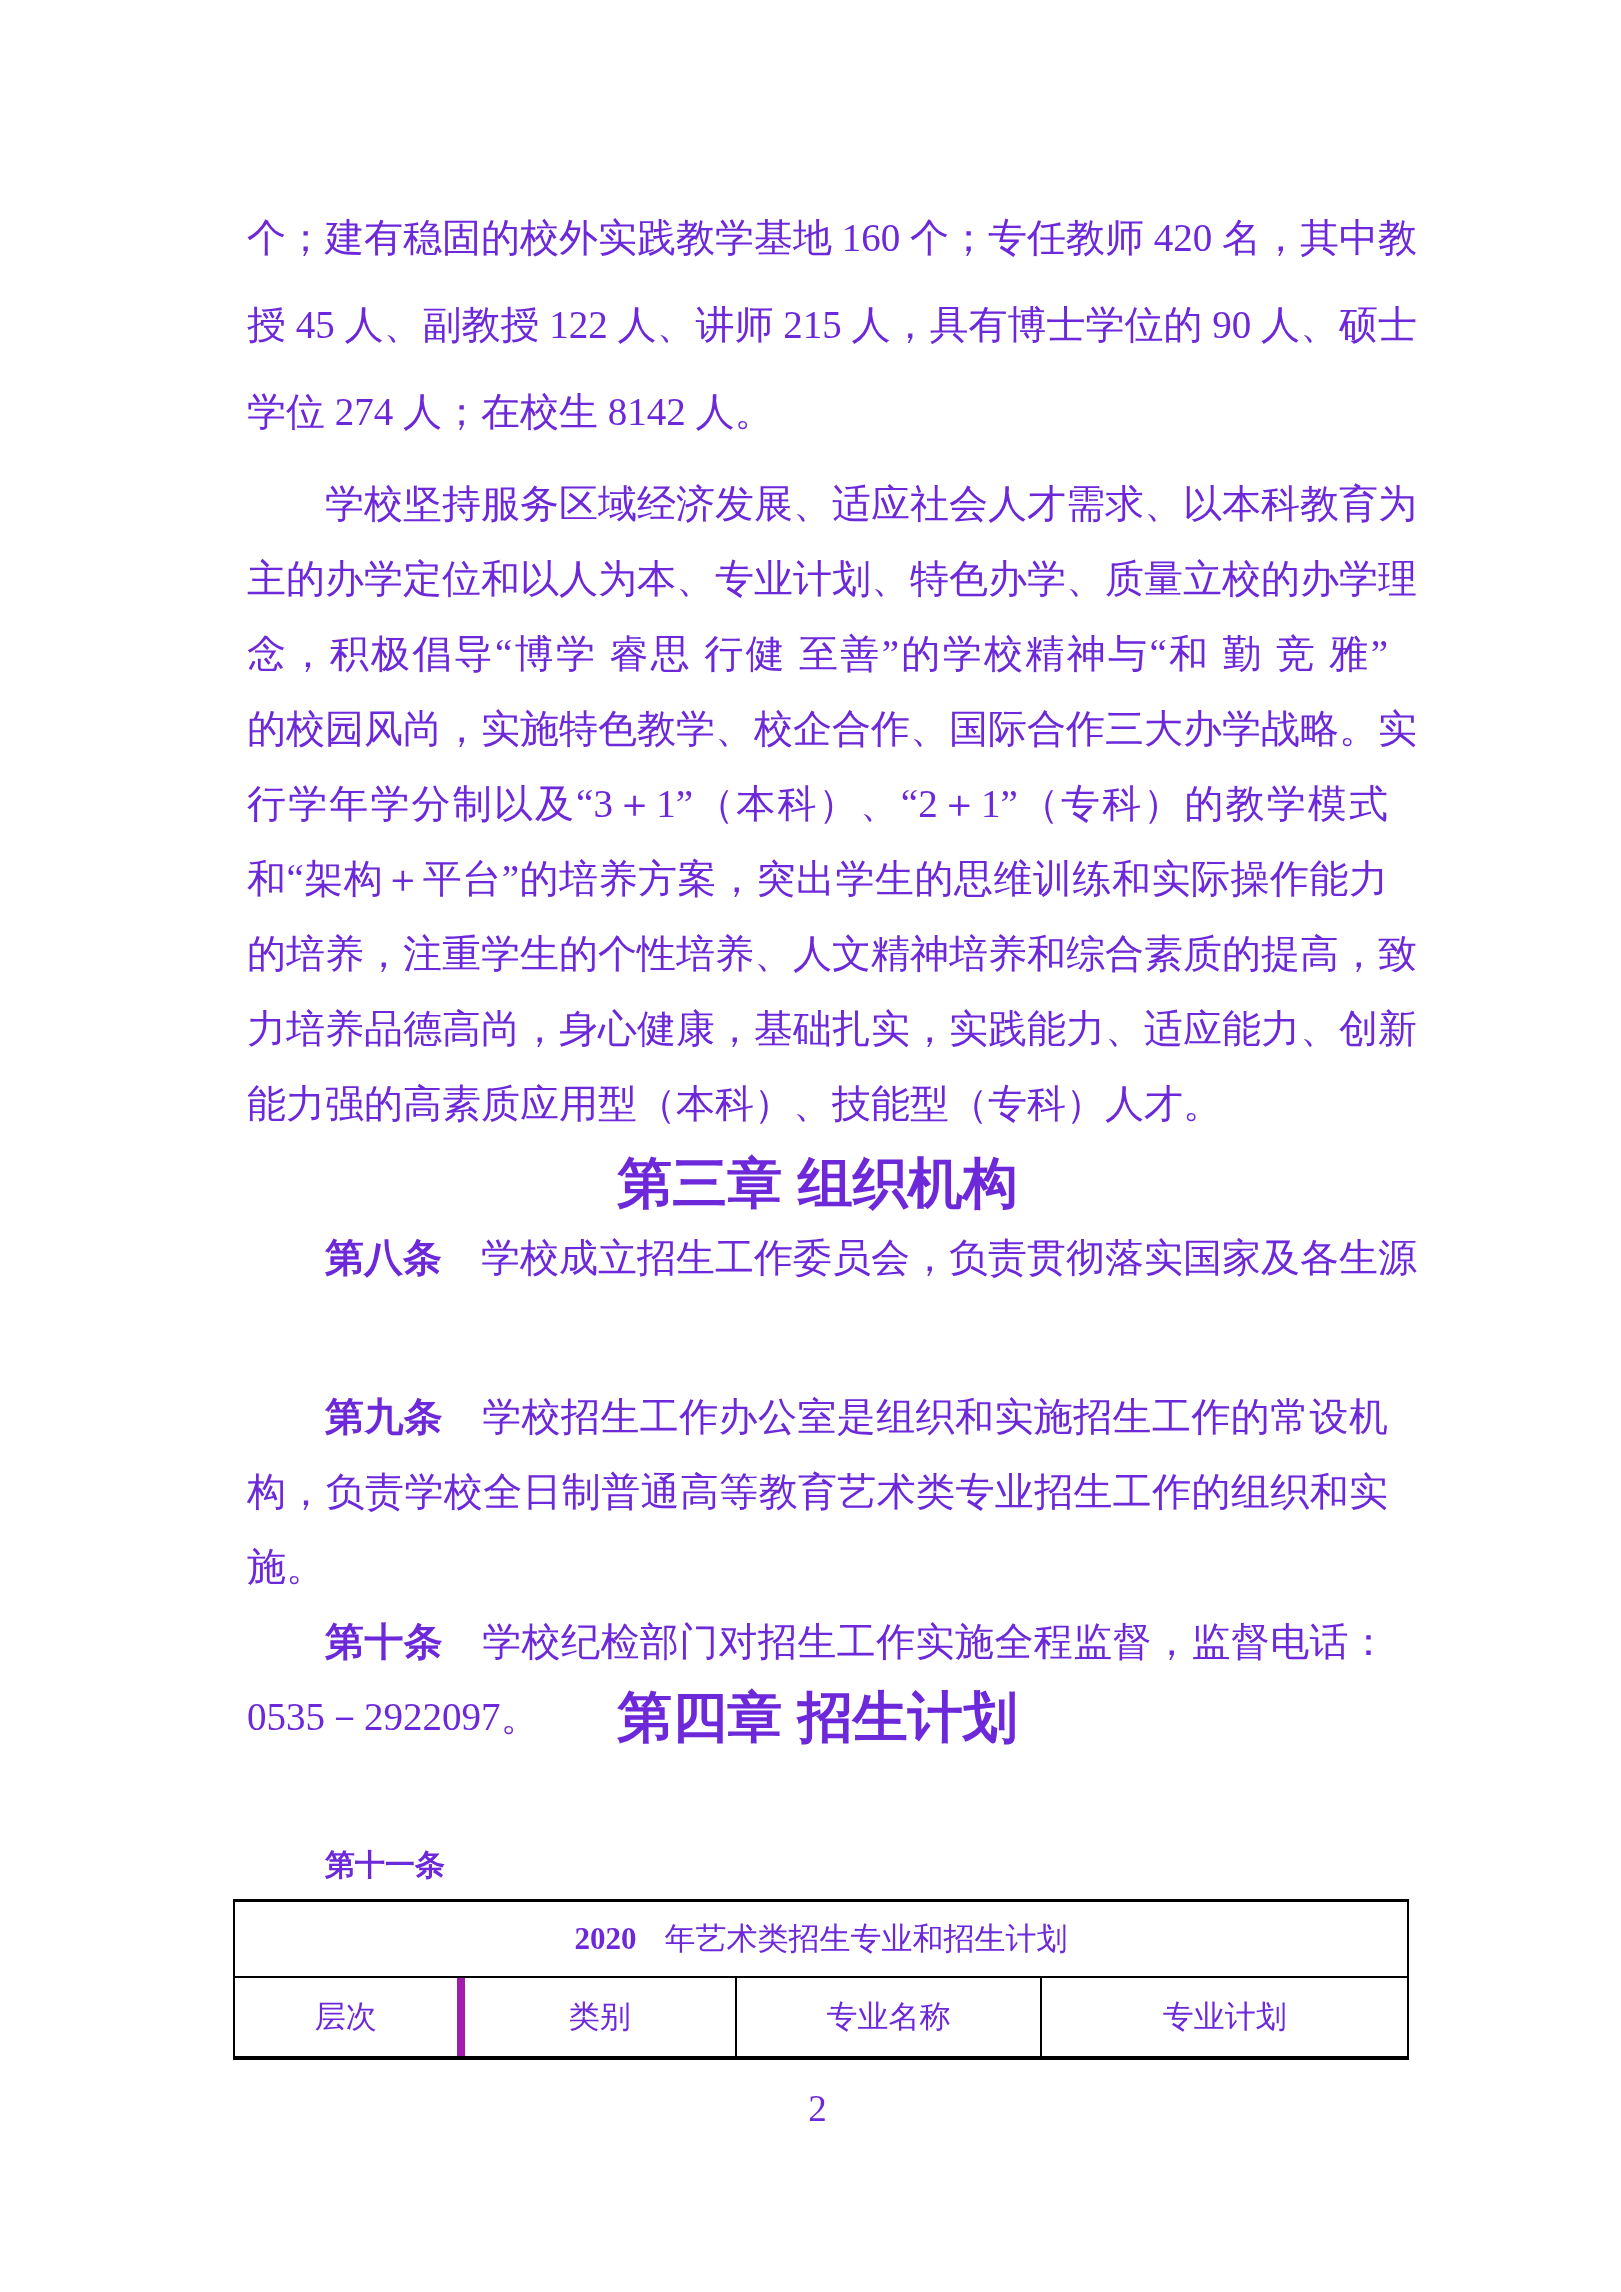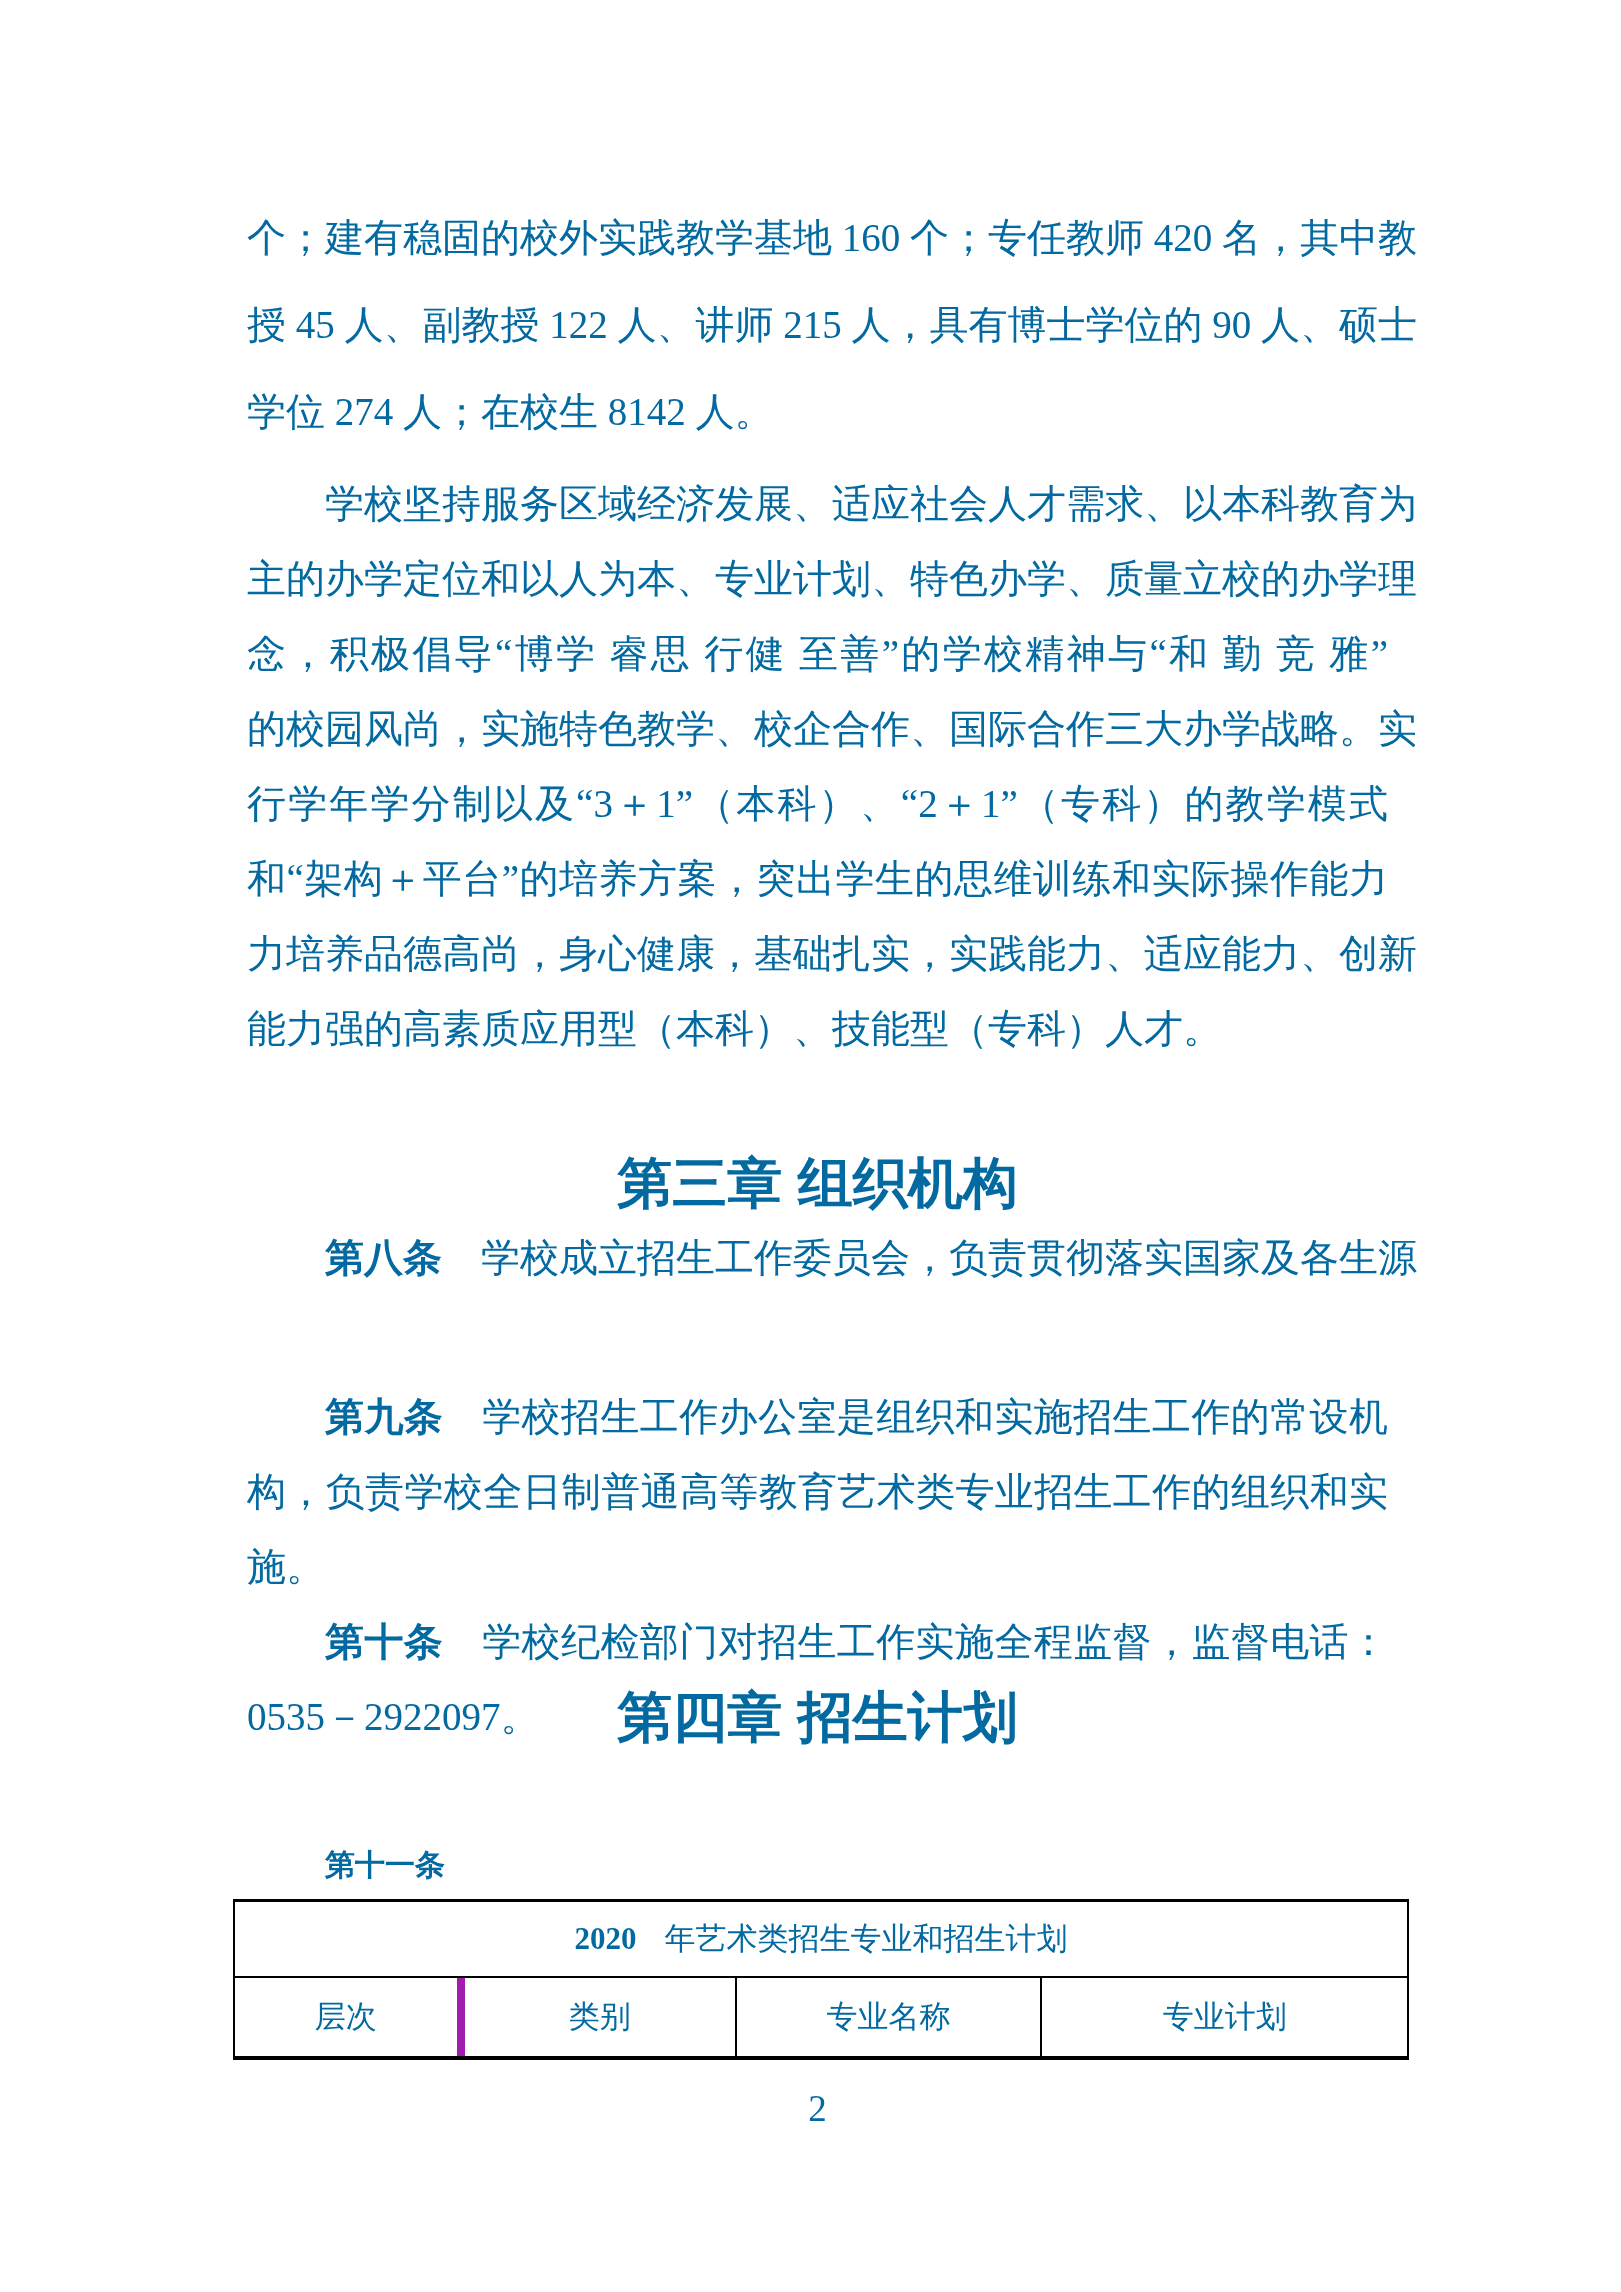--- a/index.html
+++ b/index.html
@@ -1,20 +1,20 @@
 <!DOCTYPE html>
 <html><head>
 <meta charset="utf-8">
 <style>
   html,body { margin:0; padding:0; background:#ffffff; }
   .page {
     position:relative;
     width:1621px; height:2293px;
     background:#ffffff;
-    color:#0369a1;
+    color:#6d28d9;
     font-family:"Liberation Serif","DejaVu Serif",serif;
     overflow:hidden;
   }
   .block { position:absolute; left:247px; width:1141px; }
   .para { font-size:39px; }
   .p1 { top:194px;  line-height:87px; }
   .p2 { top:466px;  line-height:75px; }
   .a8 { top:1220px; line-height:75px; }
   .a9 { top:1379px; line-height:75px; }
   .a10{ top:1604px; line-height:75px; }
@@ -79,20 +79,21 @@
     <div class="line last">学位 274 人；在校生 8142 人。</div>
   </div>
 
   <div class="block para p2">
     <div class="line indent">学校坚持服务区域经济发展、适应社会人才需求、以本科教育为</div>
     <div class="line">主的办学定位和以人为本、专业计划、特色办学、质量立校的办学理</div>
     <div class="line">念，积极倡导“博学 睿思 行健 至善”的学校精神与“和 勤 竞 雅”</div>
     <div class="line">的校园风尚，实施特色教学、校企合作、国际合作三大办学战略。实</div>
     <div class="line">行学年学分制以及“3＋1”（本科）、“2＋1”（专科）的教学模式</div>
     <div class="line">和“架构＋平台”的培养方案，突出学生的思维训练和实际操作能力</div>
+    <div class="line">的培养，注重学生的个性培养、人文精神培养和综合素质的提高，致</div>
     <div class="line">力培养品德高尚，身心健康，基础扎实，实践能力、适应能力、创新</div>
     <div class="line last">能力强的高素质应用型（本科）、技能型（专科）人才。</div>
   </div>
 
   <div class="heading h3">第三章 组织机构</div>
 
   <div class="block para a8">
     <div class="line indent"><span class="art-label">第八条</span><span>学校成立招生工作委员会，负责贯彻落实国家及各生源</span></div>
   </div>
 

